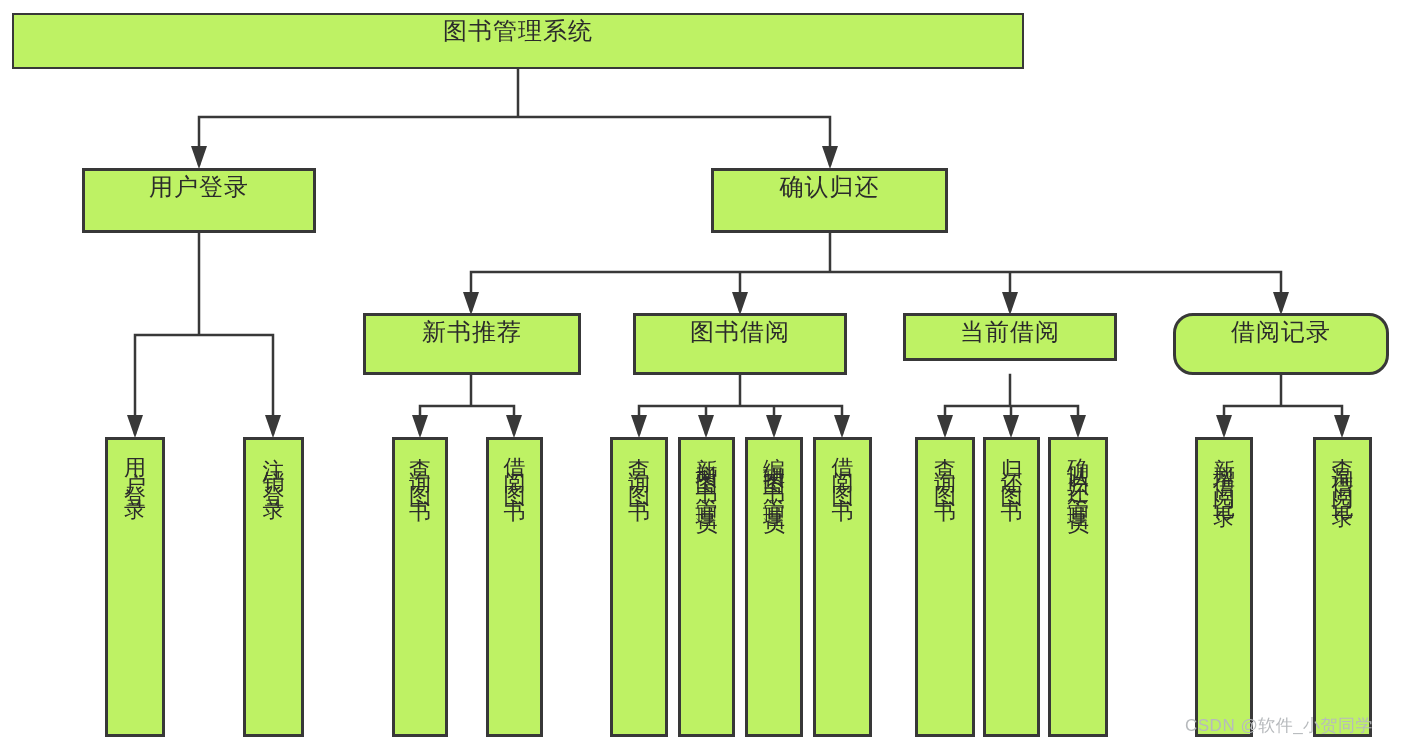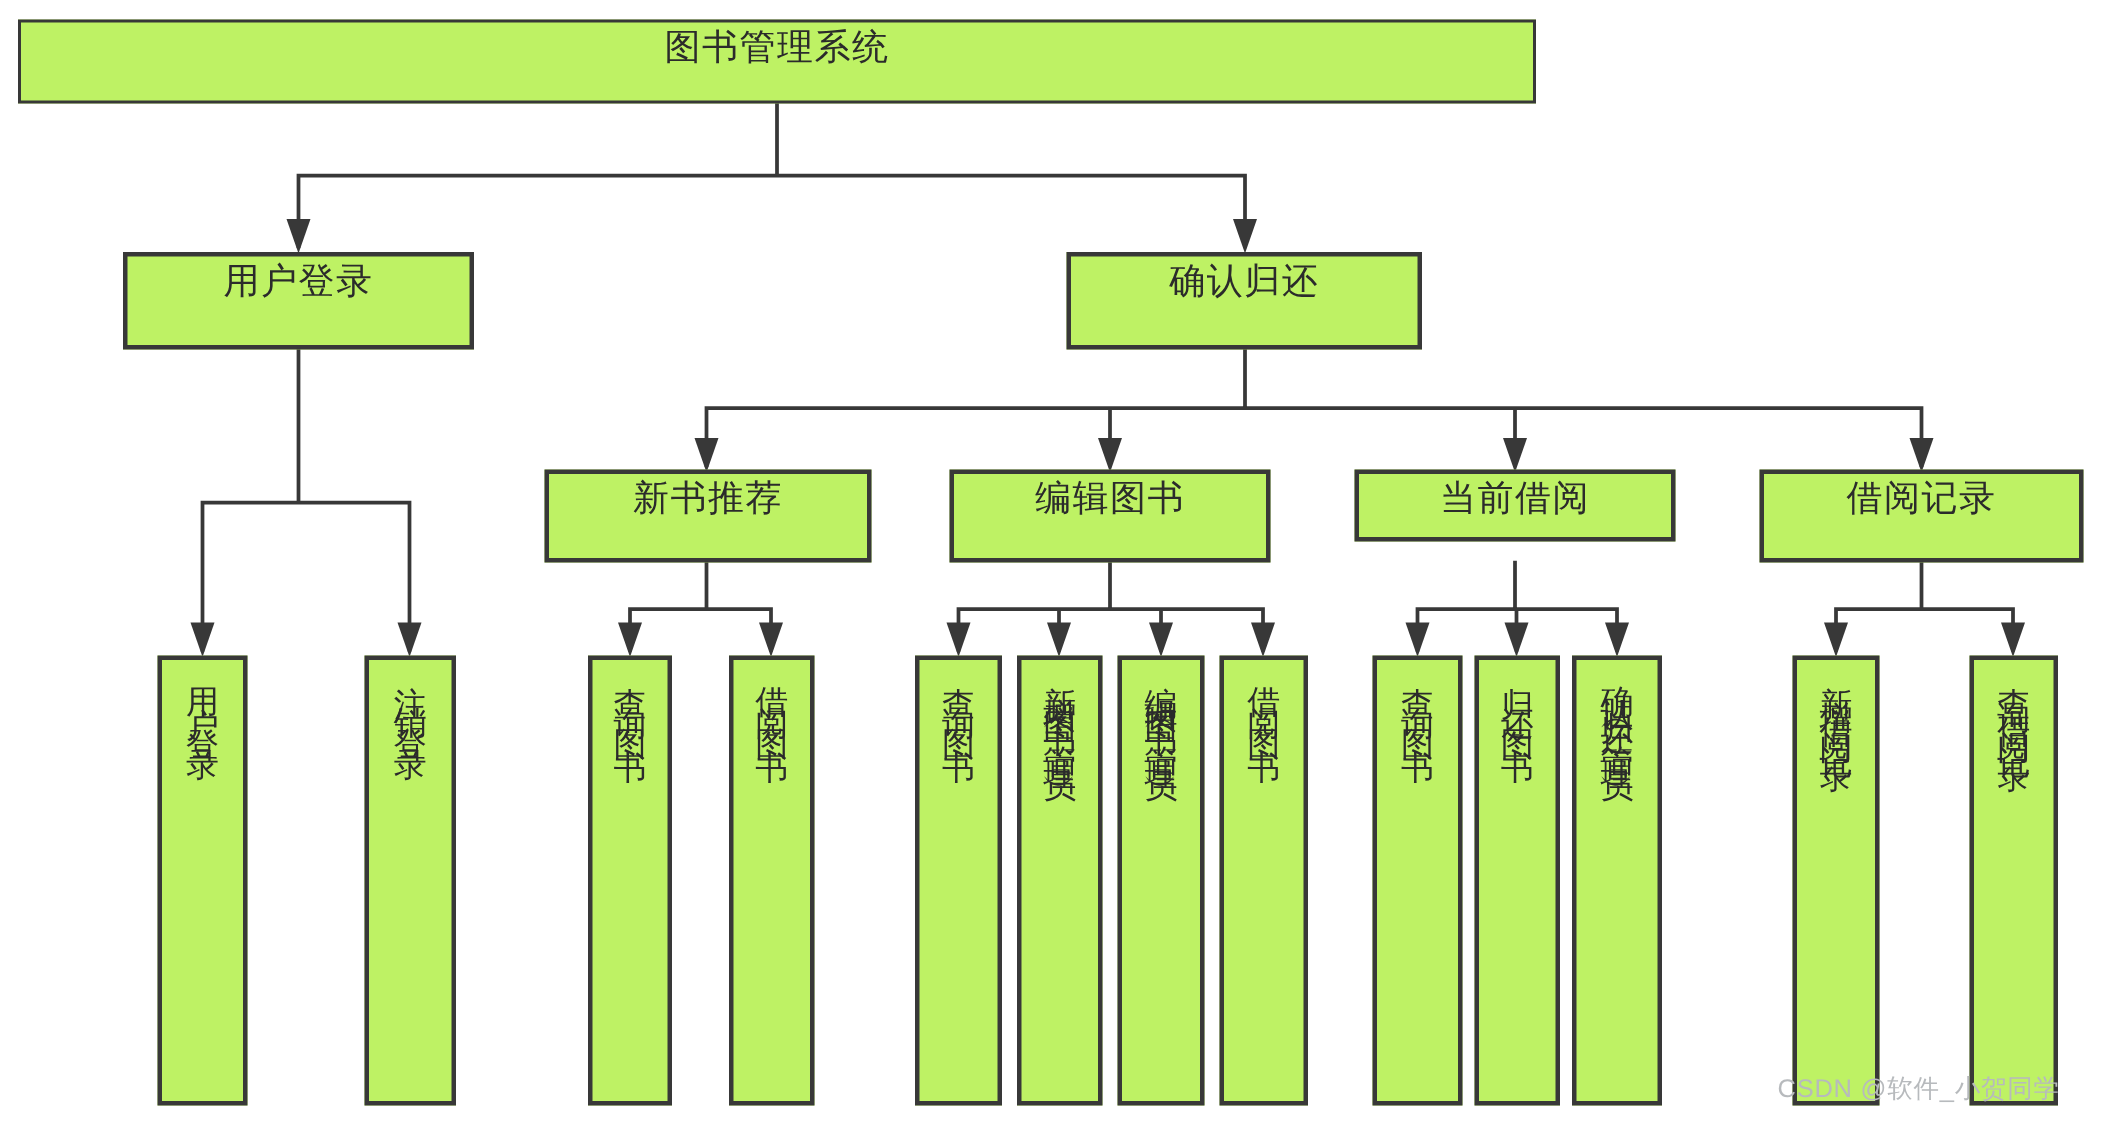--- a/index.html
+++ b/index.html
@@ -34,21 +34,21 @@
   }
   
   .n-root{left:12px;top:13px;width:1012px;height:56px;border-width:2px;}
   
   .n-login{left:82px;top:168px;width:234px;height:65px;}
   .n-mgmt{left:711px;top:168px;width:237px;height:65px;}
   
   .n-rec {left:363px;top:313px;width:218px;height:62px;}
   .n-bor {left:633px;top:313px;width:214px;height:62px;}
   .n-cur {left:903px;top:313px;width:214px;height:48px;}
-  .n-recd{left:1173px;top:313px;width:216px;height:62px;}
+  .n-recd{left:1173px;top:313px;width:216px;height:62px;border-radius:20px;}
   
   .leaf{top:437px;height:300px;}
   .leaf .lbl{
     writing-mode:vertical-rl;
     text-orientation:mixed;
     font-size:22px;
     letter-spacing:8px;
     line-height:1;
     white-space:nowrap;
   }
@@ -131,21 +131,21 @@
     <span class="lbl">用户登录</span>
   </div>
   <div class="node n-mgmt">
     <span class="lbl">确认归还</span>
   </div>
 
   <div class="node n-rec">
     <span class="lbl">新书推荐</span>
   </div>
   <div class="node n-bor">
-    <span class="lbl">编辑图书</span>
+    <span class="lbl">图书借阅</span>
   </div>
   <div class="node n-cur">
     <span class="lbl">当前借阅</span>
   </div>
   <div class="node n-recd">
     <span class="lbl">借阅记录</span>
   </div>
 
   <div class="node leaf l-ulogin">
     <span class="lbl v4">用户登录</span>

